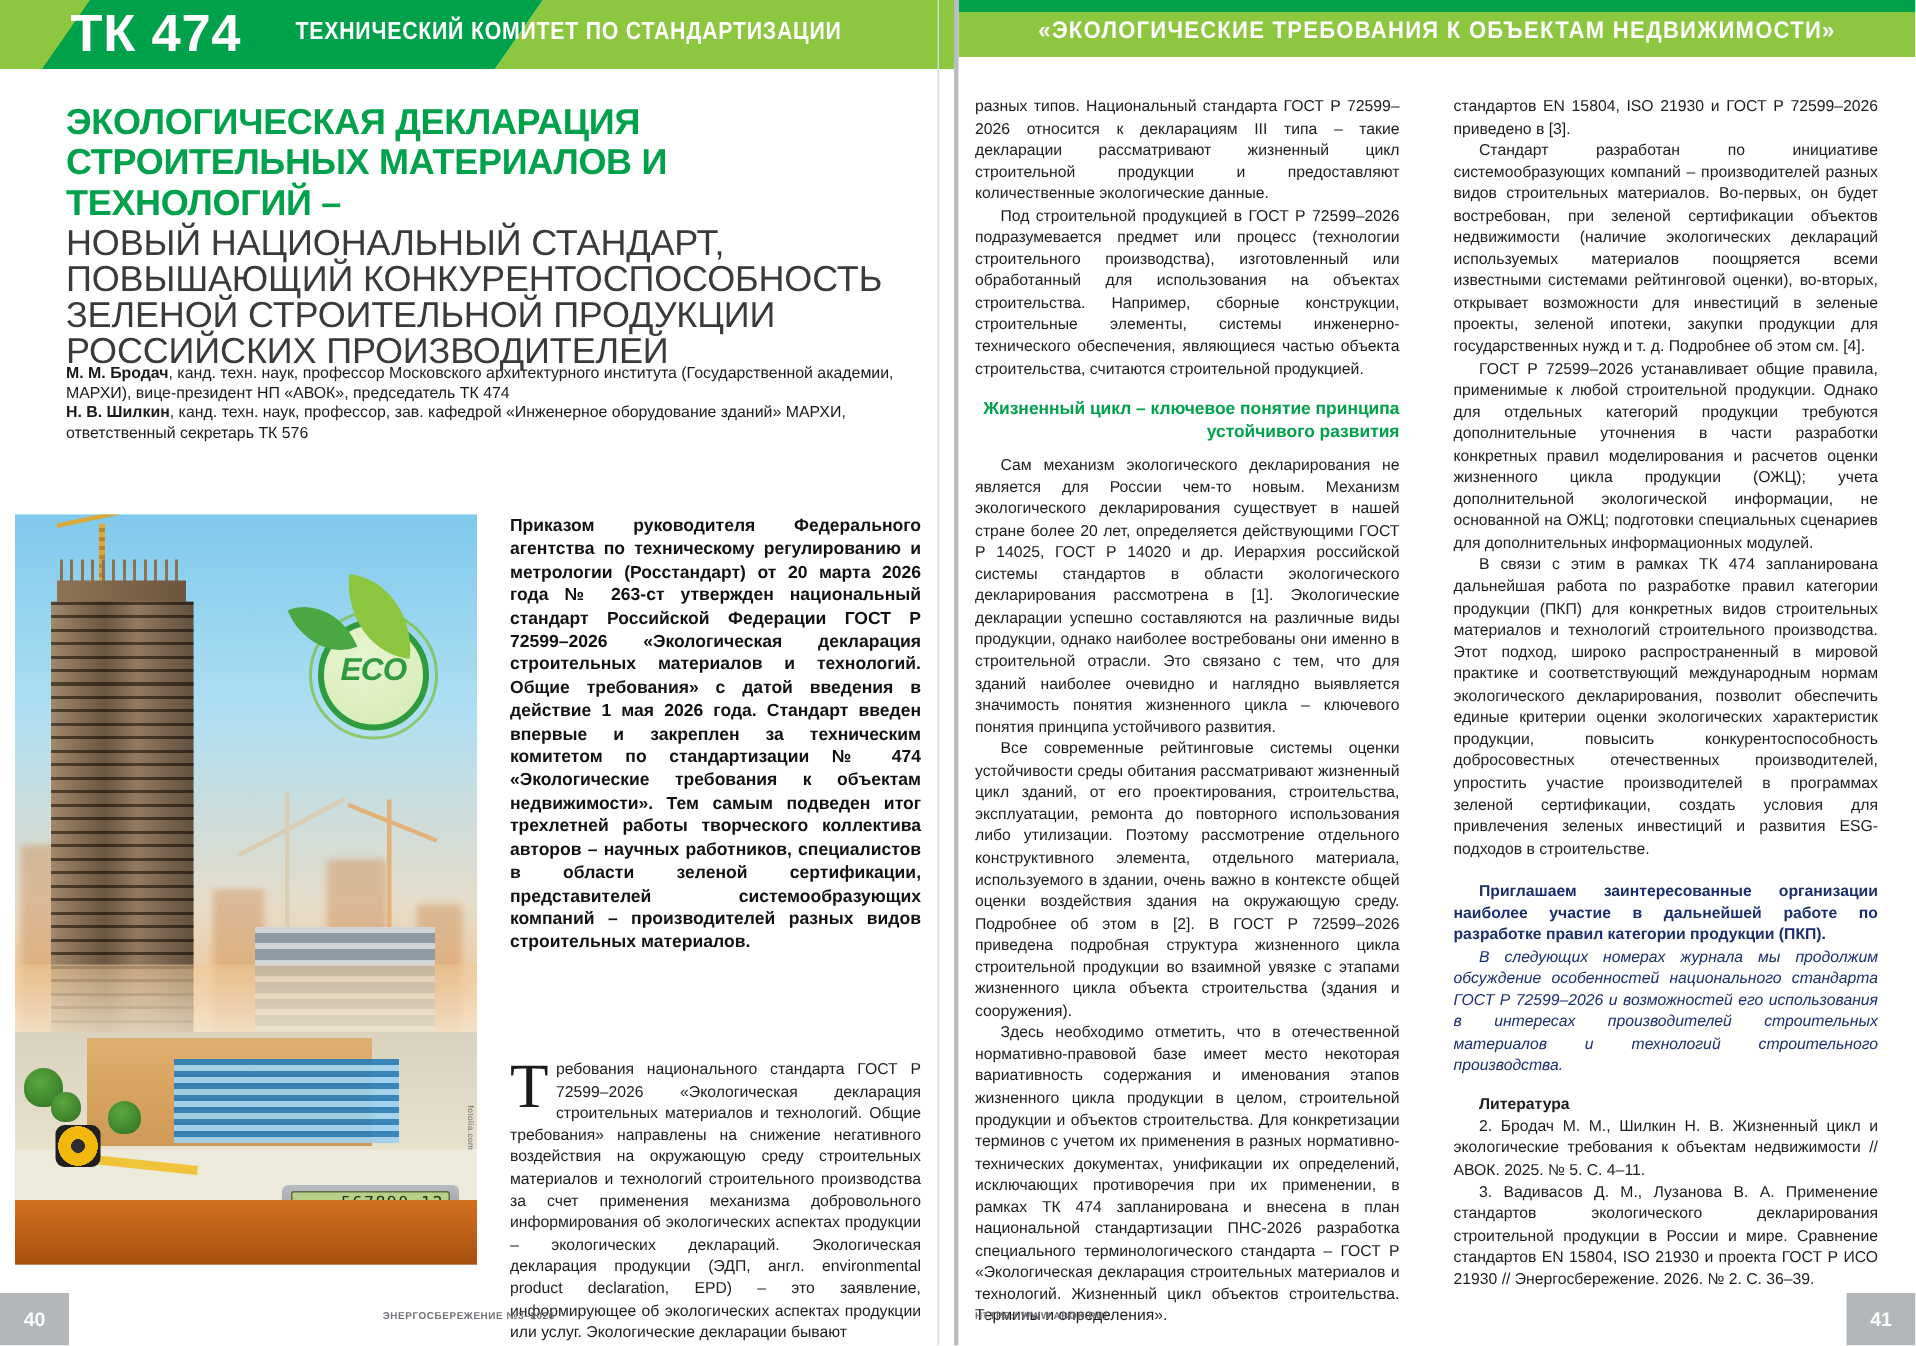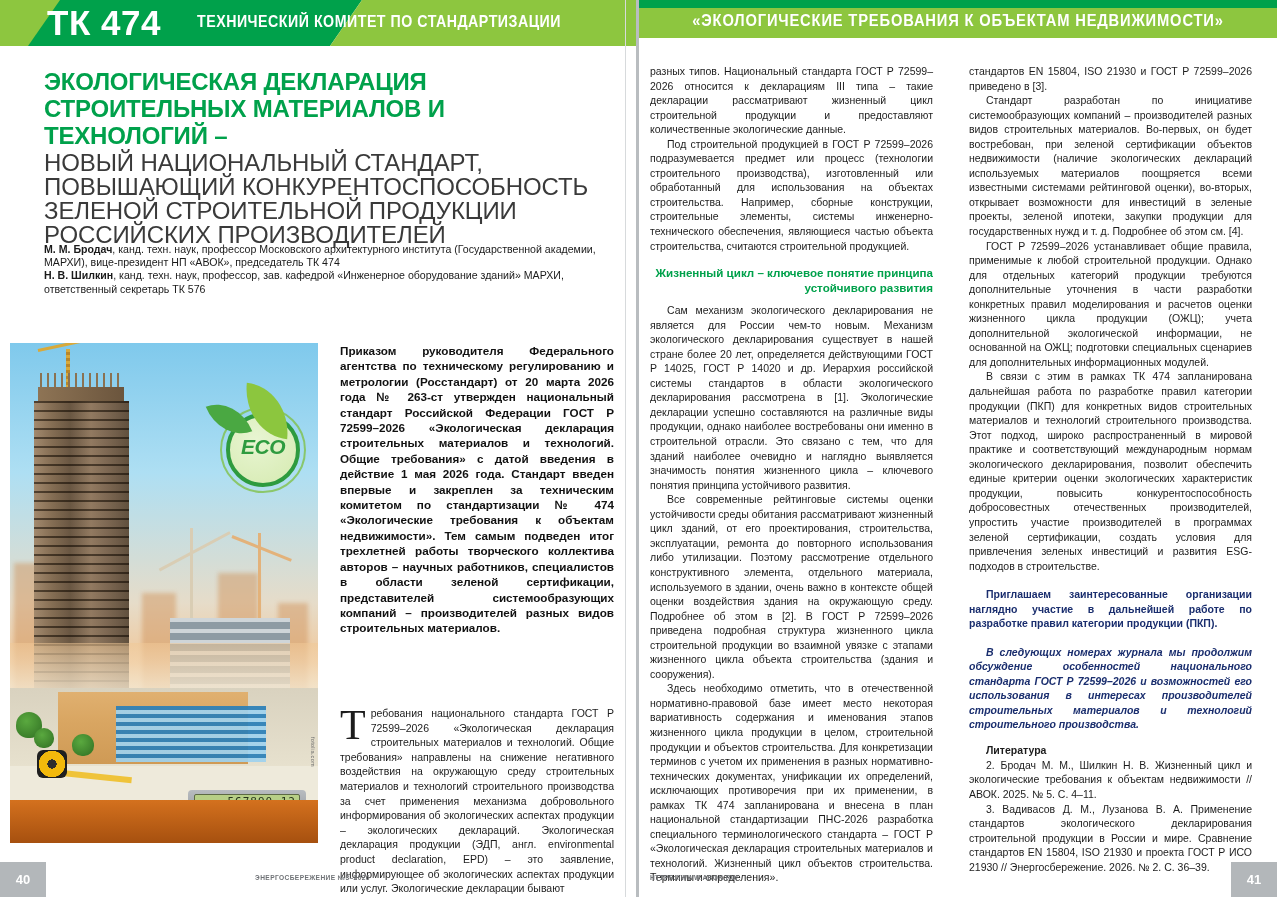--- a/index.html
+++ b/index.html
@@ -118,21 +118,21 @@
   .crane3 { position:absolute; left:248px; top:190px; width:3px; height:100px;
     background:#e3b27a; }
   .crane3-jib { position:absolute; left:222px; top:192px; width:64px; height:3px;
     background:#e3b27a; transform:rotate(22deg); transform-origin:left center; }
 
   .mid-bldg { position:absolute; left:160px; top:275px; width:120px; height:90px;
     background: repeating-linear-gradient(180deg,#cfd5d8 0 4px, #8e9ba3 4px 11px); }
 
   
   .eco {
-    position:absolute; left:186px; top:42px; width:112px; height:106px;
+    position:absolute; left:172px; top:42px; width:112px; height:106px;
   }
   .eco-ring {
     position:absolute; left:30px; top:28px; width:74px; height:74px;
     border-radius:50%; border:4px solid #2e9b3f;
     background: radial-gradient(circle at 40% 35%, #e8f5d2, #d5eab0);
   }
   .eco-ring2 {
     position:absolute; left:24px; top:22px; width:86px; height:86px;
     border-radius:50%; border:2px solid #7dbf3f; opacity:.75;
   }
@@ -235,22 +235,20 @@
   .h2 {
     color:#00a14b; font-size:11.6px; font-weight:bold; line-height:14.5px;
     margin:13px 0 8px 0; text-indent:0; text-align:right;
   }
   .callout {
     font-weight:bold; color:#1a2e6e; line-height:14.6px; text-indent:17px;
     margin-top:14px;
   }
   .italic-note {
     font-style:italic; color:#1a2e6e; line-height:14.4px; text-indent:17px;
-    margin-top:14px;
-    font-weight:bold;
   }
   .lit-head { font-weight:bold; color:#1c1c1c; margin-top:12px; text-indent:17px; }
   .ref { text-indent:17px; }
 
   
   .pgnum-left {
     position:absolute; left:0px; top:862px; width:46px; height:35px;
     background:#b3b7ba; color:#fff; font-size:13px; font-weight:bold;
     display:flex; align-items:center; justify-content:center;
   }
@@ -373,21 +371,21 @@
       <p>Все современные рейтинговые системы оценки устойчивости среды обитания рассматривают жизненный цикл зданий, от его проектирования, строительства, эксплуатации, ремонта до повторного использования либо утилизации. Поэтому рассмотрение отдельного конструктивного элемента, отдельного материала, используемого в здании, очень важно в контексте общей оценки воздействия здания на окружающую среду. Подробнее об этом в [2]. В ГОСТ Р 72599–2026 приведена подробная структура жизненного цикла строительной продукции во взаимной увязке с этапами жизненного цикла объекта строительства (здания и сооружения).</p>
       <p>Здесь необходимо отметить, что в отечественной нормативно-правовой базе имеет место некоторая вариативность содержания и именования этапов жизненного цикла продукции в целом, строительной продукции и объектов строительства. Для конкретизации терминов с учетом их применения в разных нормативно-технических документах, унификации их определений, исключающих противоречия при их применении, в рамках ТК 474 запланирована и внесена в план национальной стандартизации ПНС-2026 разработка специального терминологического стандарта – ГОСТ Р «Экологическая декларация строительных материалов и технологий. Жизненный цикл объектов строительства. Термины и определения».</p>
 
     </div>
 
     <div class="col col-b">
       <p class="noind">стандартов EN 15804, ISO 21930 и ГОСТ Р 72599–2026 приведено в [3].</p>
       <p>Стандарт разработан по инициативе системообразующих компаний – производителей разных видов строительных материалов. Во-первых, он будет востребован, при зеленой сертификации объектов недвижимости (наличие экологических деклараций используемых материалов поощряется всеми известными системами рейтинговой оценки), во-вторых, открывает возможности для инвестиций в зеленые проекты, зеленой ипотеки, закупки продукции для государственных нужд и т. д. Подробнее об этом см. [4].</p>
       <p>ГОСТ Р 72599–2026 устанавливает общие правила, применимые к любой строительной продукции. Однако для отдельных категорий продукции требуются дополнительные уточнения в части разработки конкретных правил моделирования и расчетов оценки жизненного цикла продукции (ОЖЦ); учета дополнительной экологической информации, не основанной на ОЖЦ; подготовки специальных сценариев для дополнительных информационных модулей.</p>
       <p>В связи с этим в рамках ТК 474 запланирована дальнейшая работа по разработке правил категории продукции (ПКП) для конкретных видов строительных материалов и технологий строительного производства. Этот подход, широко распространенный в мировой практике и соответствующий международным нормам экологического декларирования, позволит обеспечить единые критерии оценки экологических характеристик продукции, повысить конкурентоспособность добросовестных отечественных производителей, упростить участие производителей в программах зеленой сертификации, создать условия для привлечения зеленых инвестиций и развития ESG-подходов в строительстве.</p>
-      <p class="callout">Приглашаем заинтересованные организации наглядно участие в дальнейшей работе по разработке правил категории продукции (ПКП).</p>
+      <p class="callout">Приглашаем заинтересованные организации наиболее участие в дальнейшей работе по разработке правил категории продукции (ПКП).</p>
       <p class="italic-note">В следующих номерах журнала мы продолжим обсуждение особенностей национального стандарта ГОСТ Р 72599–2026 и возможностей его использования в интересах производителей строительных материалов и технологий строительного производства.</p>
       <p class="lit-head">Литература</p>
       <p class="ref">2. Бродач М. М., Шилкин Н. В. Жизненный цикл и экологические требования к объектам недвижимости // АВОК. 2025. № 5. С. 4–11.</p>
       <p class="ref">3. Вадивасов Д. М., Лузанова В. А. Применение стандартов экологического декларирования строительной продукции в России и мире. Сравнение стандартов EN 15804, ISO 21930 и проекта ГОСТ Р ИСО 21930 // Энергосбережение. 2026. № 2. С. 36–39.</p>
 
     </div>
   </div>
 
   <div class="foot-left">ЭНЕРГОСБЕРЕЖЕНИЕ №3–2026</div>
   <div class="foot-right">HTTPS://WWW.ABOK.RU/</div>

